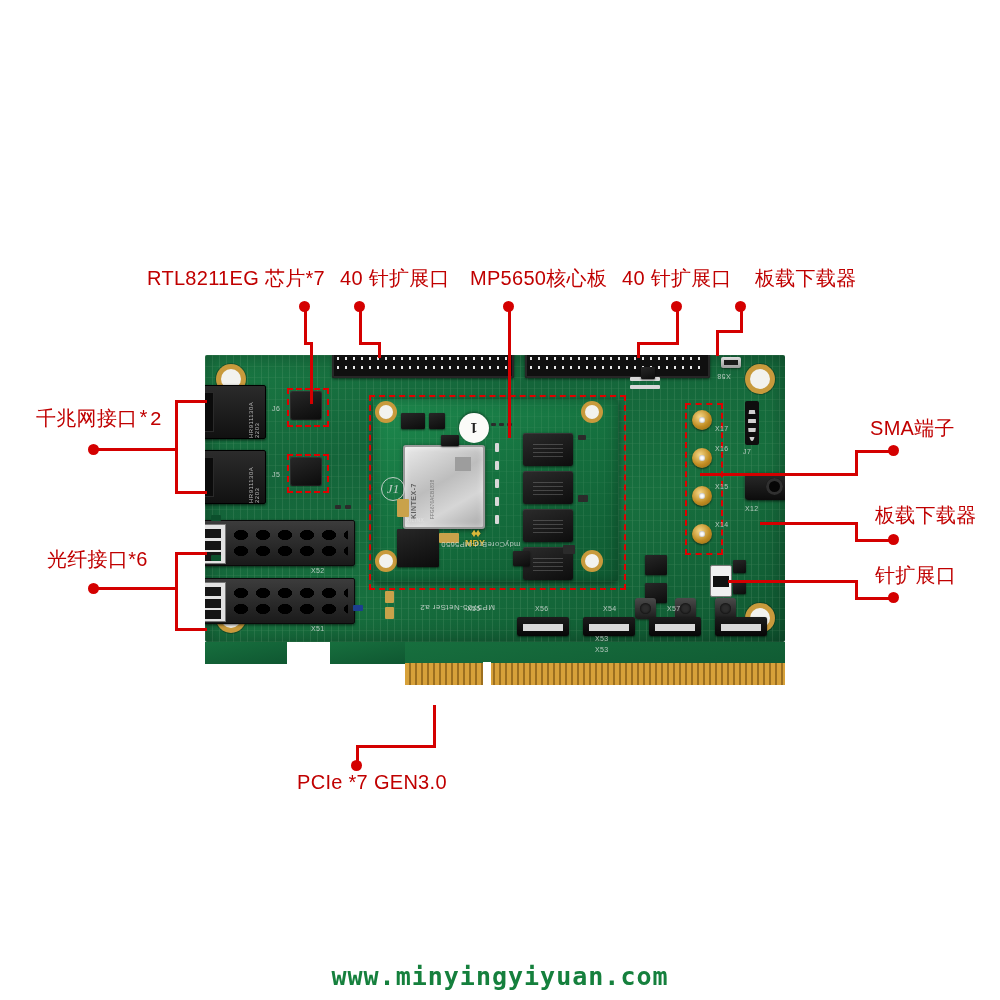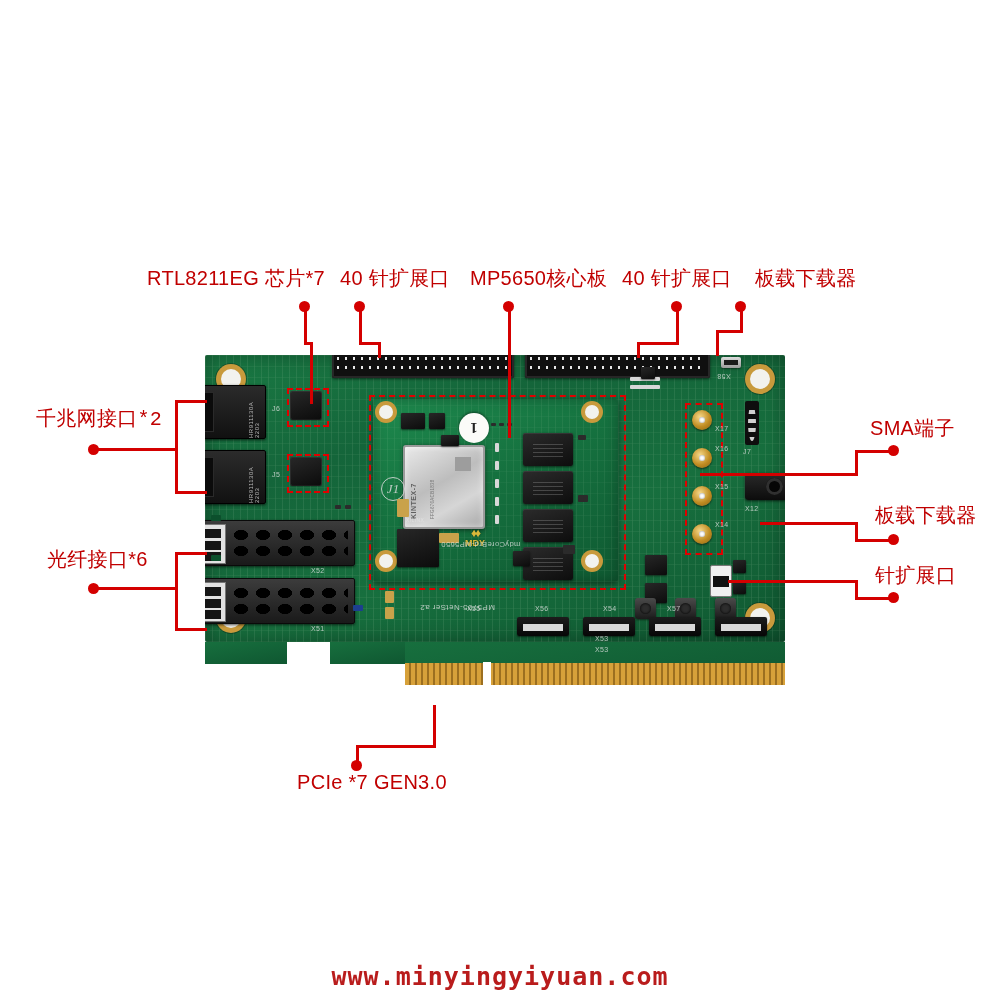--- a/index.html
+++ b/index.html
@@ -40,21 +40,21 @@
     background: #d40000;
   }
   .ln.h { height: 3px; }
   .ln.v { width: 3px; }
 
   
   .watermark {
     position: absolute;
     left: 0; right: 0;
     text-align: center;
-    color: #b91c1c;
+    color: #15803d;
     font-family: "DejaVu Sans Mono", "Liberation Mono", monospace;
     font-size: 25px;
     font-weight: bold;
     letter-spacing: 1px;
   }
 
   
   #pcb {
     position: absolute;
     left: 205px; top: 355px;

